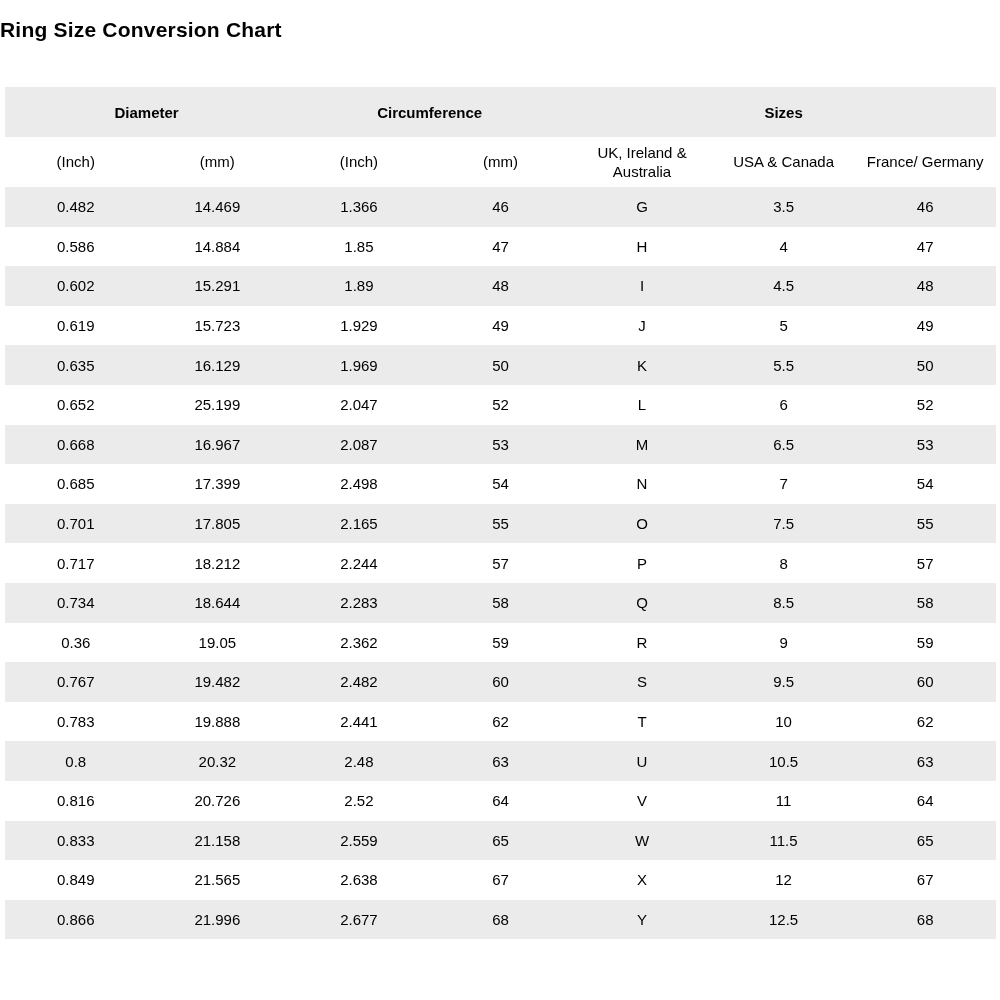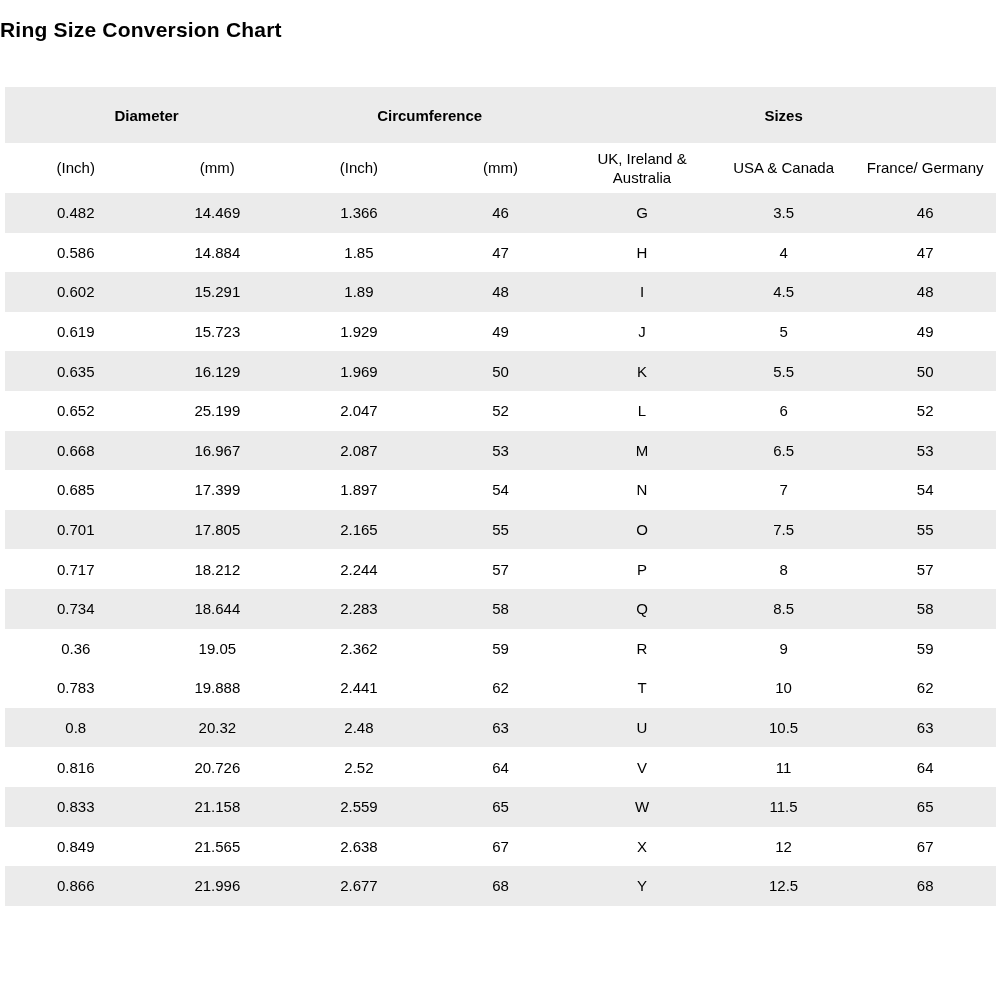--- a/index.html
+++ b/index.html
@@ -27,21 +27,21 @@
     border: none;
   }
   .ring-table th, .ring-table td {
     padding: 0;
     text-align: center;
     vertical-align: middle;
     font-size: 15px;
     border: none;
   }
   .group-row th {
-    height: 56px;
+    height: 50px;
     font-weight: 700;
     background: var(--stripe, #ebebeb);
   }
   .sub-row th {
     height: 50px;
     font-weight: 400;
     background: #ffffff;
     line-height: 1.3;
   }
   .ring-table tbody td {
@@ -146,21 +146,21 @@
           <td>16.967</td>
           <td>2.087</td>
           <td>53</td>
           <td>M</td>
           <td>6.5</td>
           <td>53</td>
         </tr>
         <tr>
           <td>0.685</td>
           <td>17.399</td>
-          <td>1.897</td>
+          <td>2.498</td>
           <td>54</td>
           <td>N</td>
           <td>7</td>
           <td>54</td>
         </tr>
         <tr class="stripe">
           <td>0.701</td>
           <td>17.805</td>
           <td>2.165</td>
           <td>55</td>
@@ -188,20 +188,29 @@
         </tr>
         <tr>
           <td>0.36</td>
           <td>19.05</td>
           <td>2.362</td>
           <td>59</td>
           <td>R</td>
           <td>9</td>
           <td>59</td>
         </tr>
+        <tr class="stripe">
+          <td>0.767</td>
+          <td>19.482</td>
+          <td>2.482</td>
+          <td>60</td>
+          <td>S</td>
+          <td>9.5</td>
+          <td>60</td>
+        </tr>
         <tr>
           <td>0.783</td>
           <td>19.888</td>
           <td>2.441</td>
           <td>62</td>
           <td>T</td>
           <td>10</td>
           <td>62</td>
         </tr>
         <tr class="stripe">

